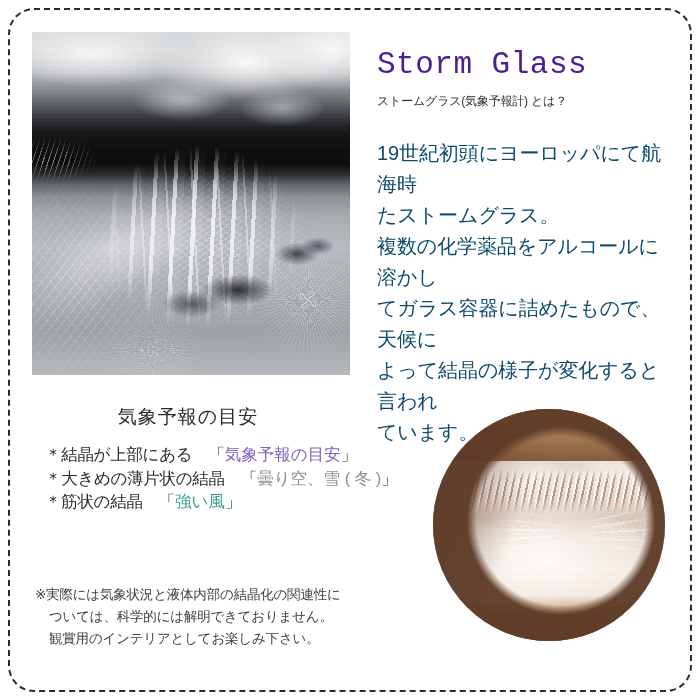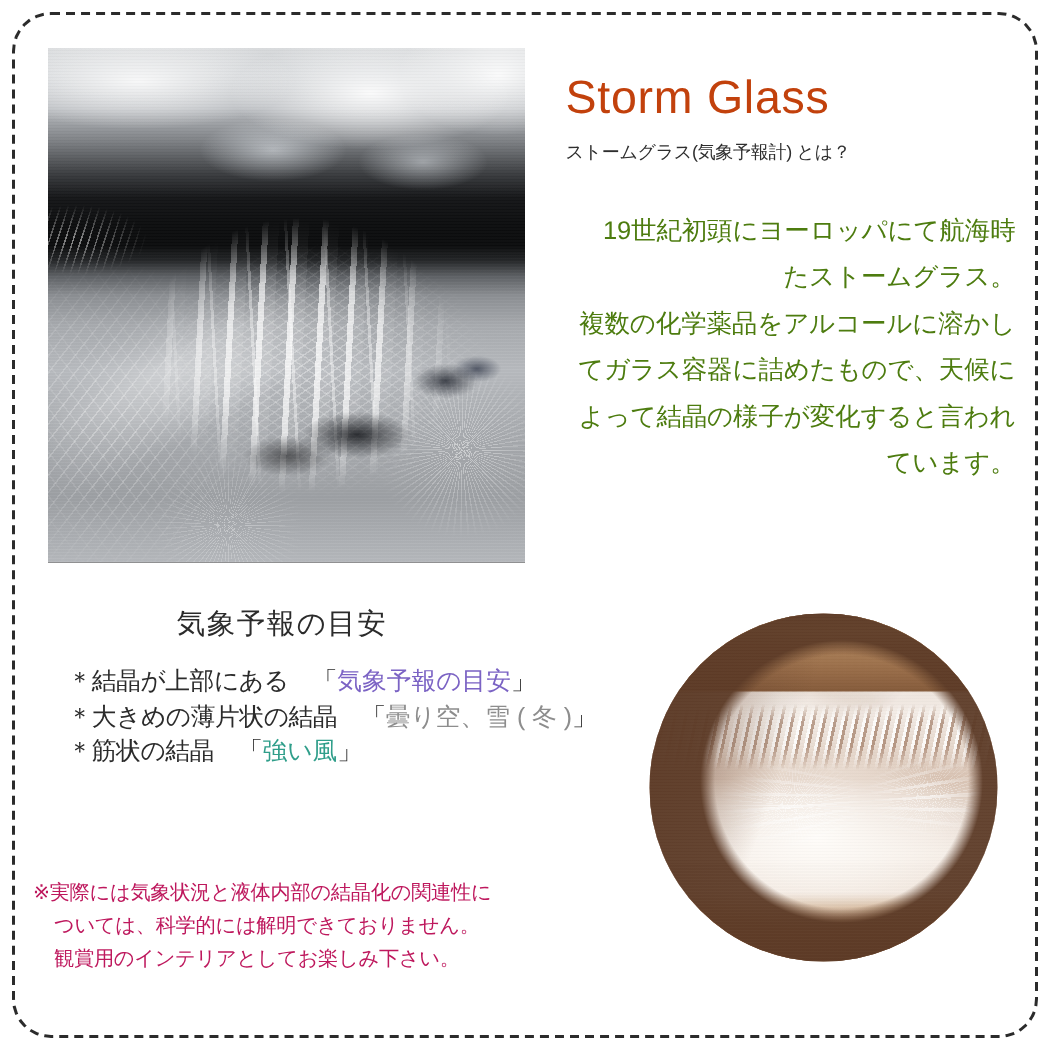--- a/index.html
+++ b/index.html
@@ -157,42 +157,41 @@
   }
 
   
   #intro {
     position: absolute;
     left: 377px;
     top: 46px;
     width: 300px;
   }
   #title-en {
-    font-family: Liberation Sans, sans-serif;
+    font-family: Liberation Mono, monospace;
     font-size: 31px;
     line-height: 38px;
-    color: #c2410c;
+    color: #4c1d95;
     letter-spacing: .5px;
     white-space: nowrap;
   }
   #title-ja {
     margin-top: 4px;
     font-size: 12px;
     line-height: 26px;
     color: #2e2e2e;
     white-space: nowrap;
     letter-spacing: -.2px;
   }
   #intro-body {
     margin-top: 24px;
-    font-size: 17px;
+    font-size: 20px;
     line-height: 31px;
-    color: #4d7c0f;
+    color: #0c4a6e;
     letter-spacing: -.1px;
-    text-align: right;
   }
   #intro-body p { margin: 0; }
 
   
   #guide {
     position: absolute;
     left: 32px;
     top: 404px;
     width: 340px;
   }
@@ -217,26 +216,26 @@
     letter-spacing: -.3px;
     padding-left: 13px;
   }
   .mark { color: #2b2b2b; }
   .kw   { letter-spacing: 0; }
   .bracket { color: #2b2b2b; }
 
   
   #footnote {
     position: absolute;
-    left: 22px;
+    left: 35px;
     top: 584px;
     width: 345px;
     font-size: 13.5px;
     line-height: 22px;
-    color: #be185d;
+    color: #404040;
     letter-spacing: -.2px;
   }
   #footnote .fn-line { white-space: nowrap; }
   #footnote .fn-indent { padding-left: 14px; }
 
   
   #glass-photo {
     position: absolute;
     left: 433px;
     top: 409px;

